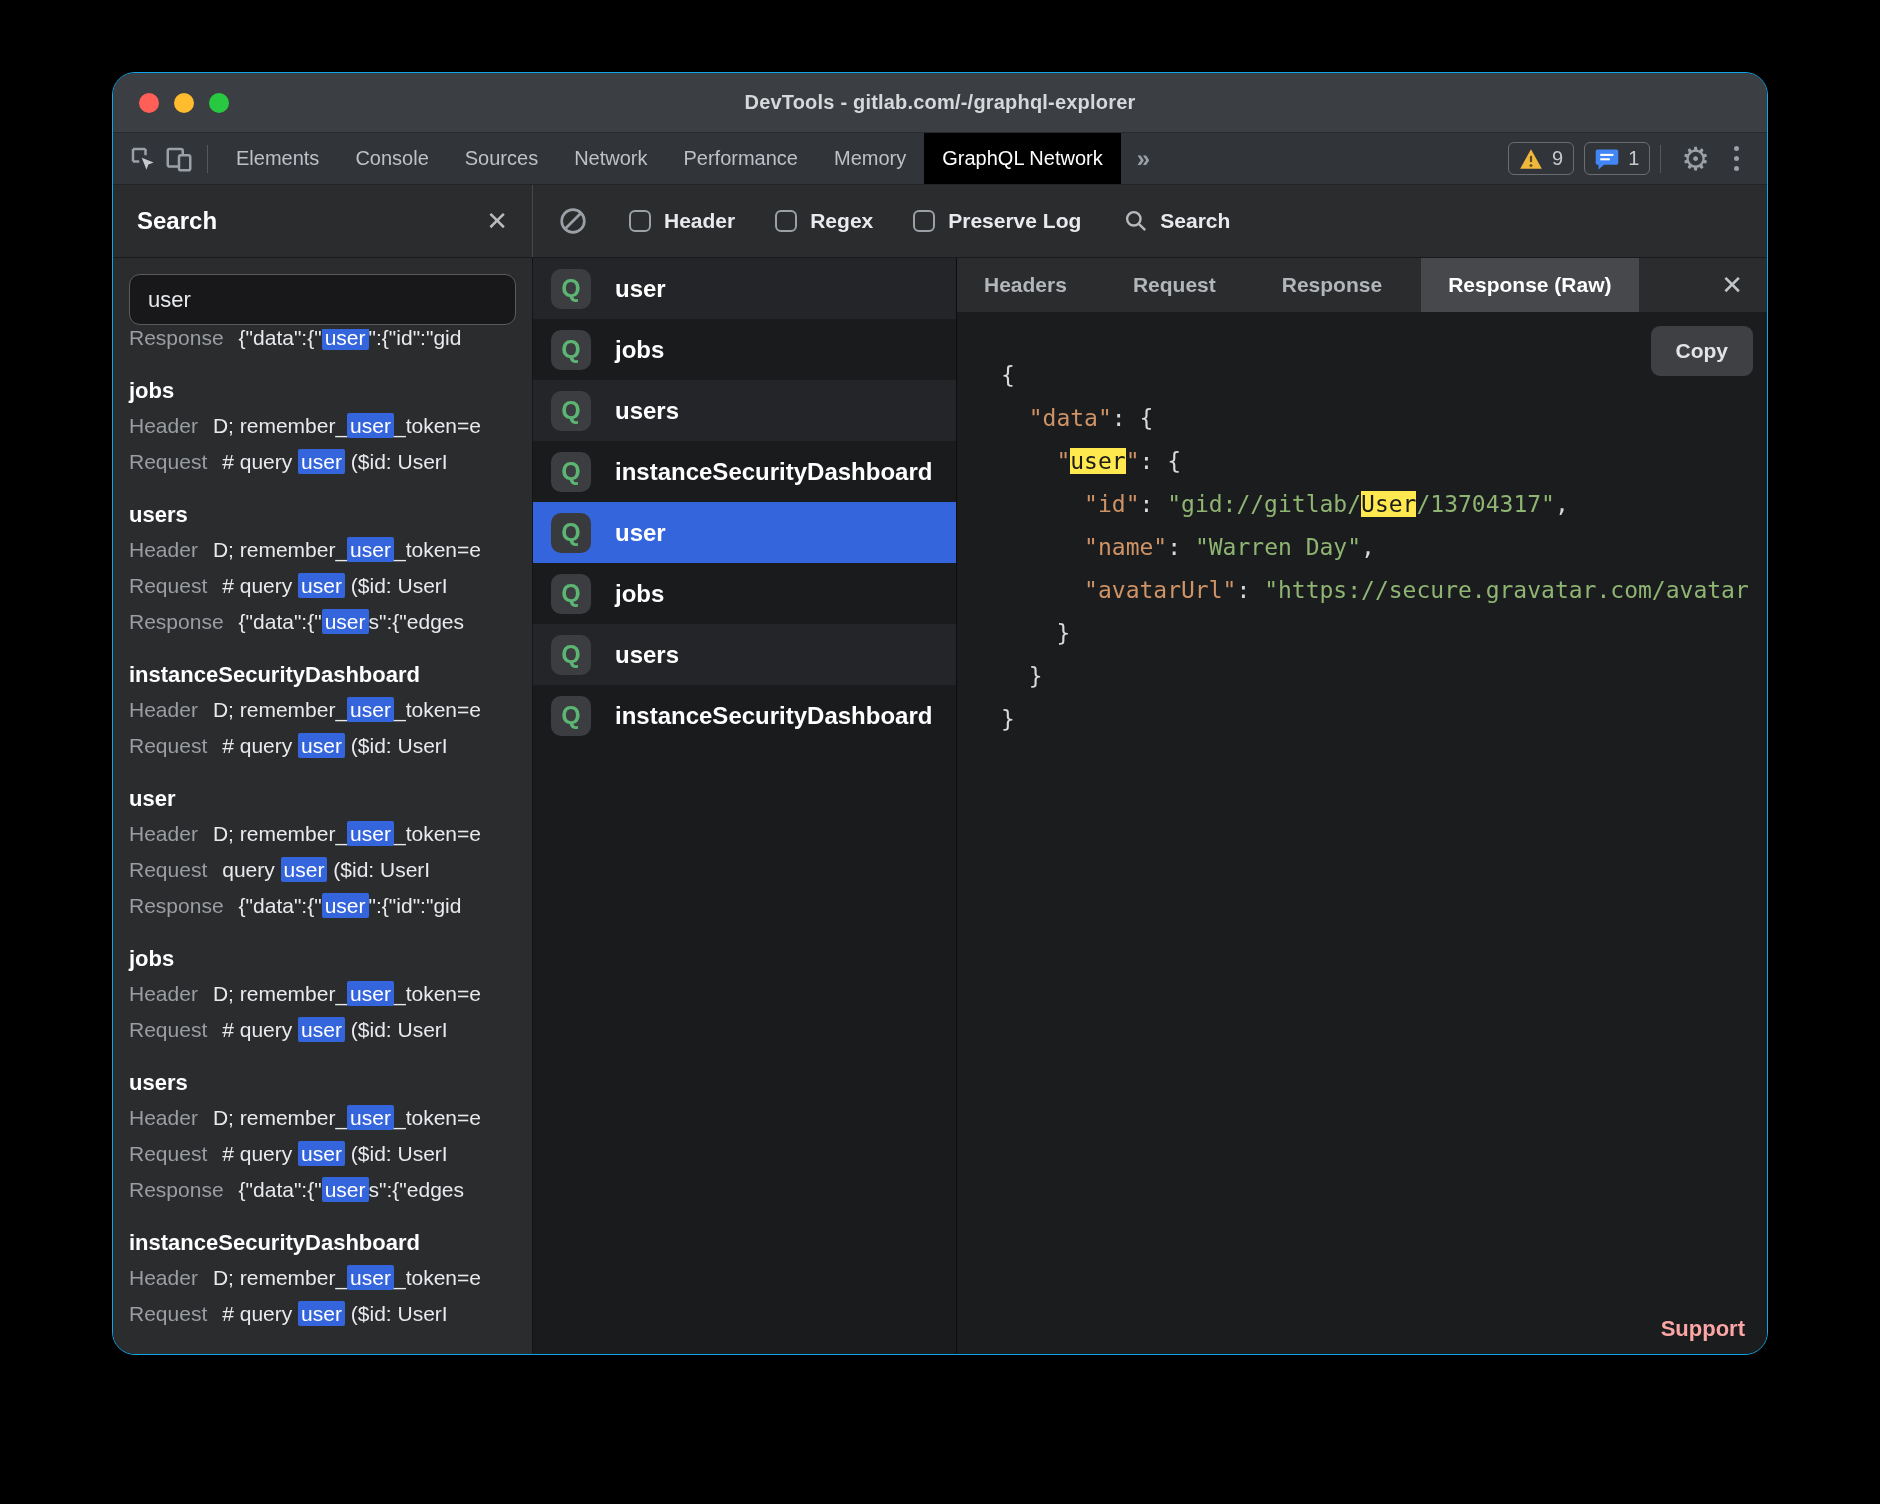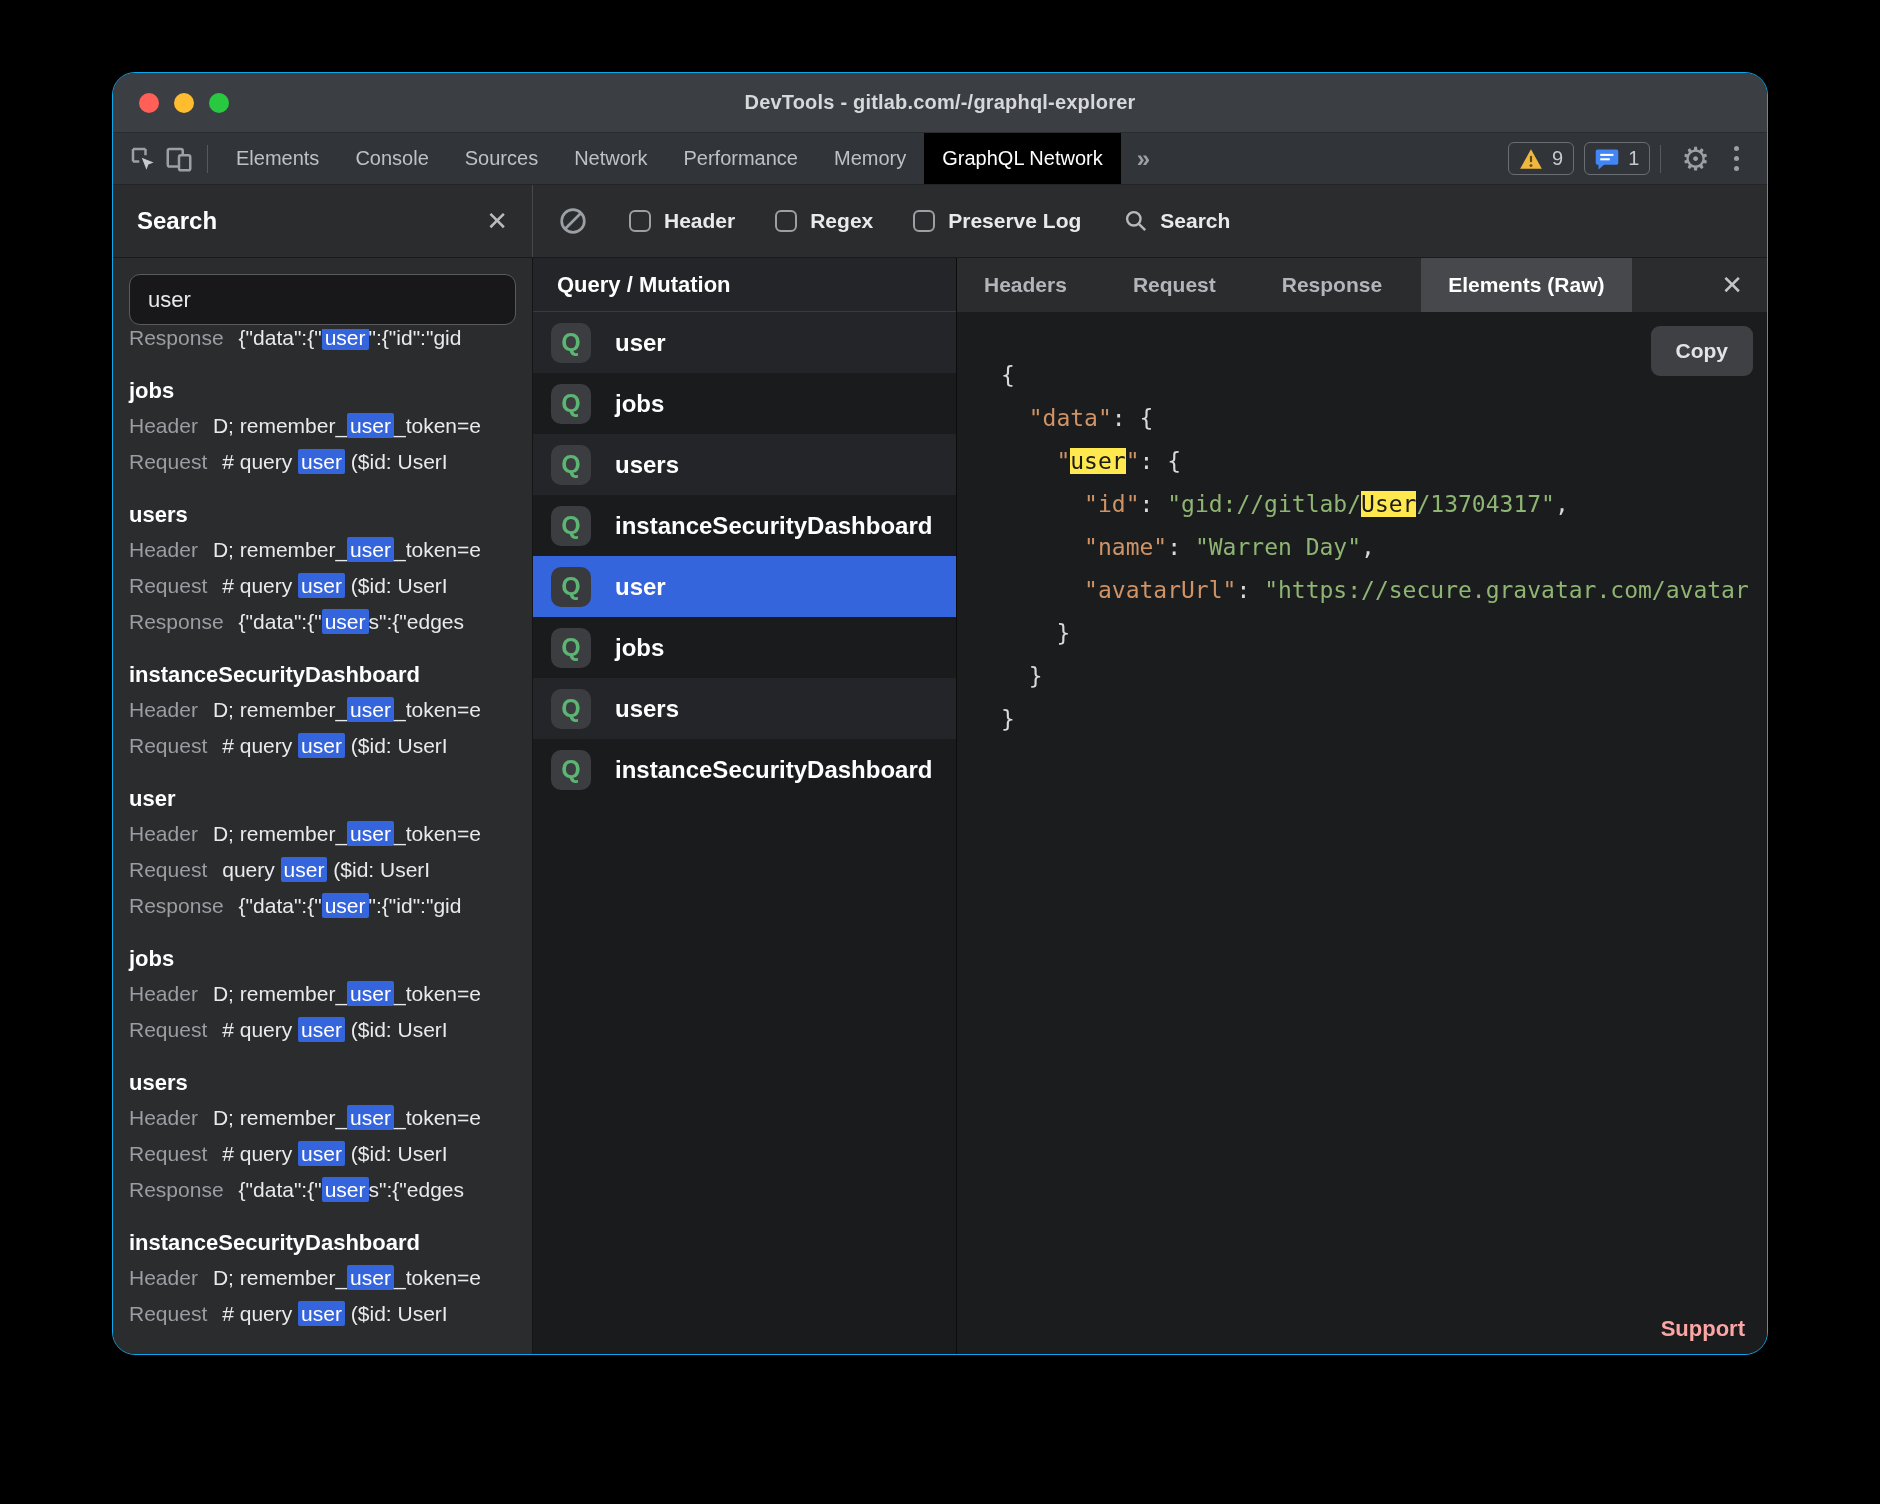--- a/index.html
+++ b/index.html
@@ -247,21 +247,20 @@
           </div>
           <div class="rgroup">
             <div class="gtitle">instanceSecurityDashboard</div>
             <div class="rline"><span class="lbl">Header</span><span>D; remember_</span><span class="hl">user</span><span>_token=e</span></div>
             <div class="rline"><span class="lbl">Request</span><span># query </span><span class="hl">user</span><span> ($id: UserI</span></div>
           </div>
         </div>
     </div>
 
     <div class="mid-panel">
-      <div class="qm-header">Query / Mutation</div>
       <div id="query-rows">
           <div class="qrow odd">
             <span class="qbadge">Q</span>
             <span>user</span>
           </div>
           <div class="qrow even">
             <span class="qbadge">Q</span>
             <span>jobs</span>
           </div>
           <div class="qrow odd">
@@ -289,21 +288,21 @@
             <span>instanceSecurityDashboard</span>
           </div>
         </div>
     </div>
 
     <div class="right-panel">
       <div class="rp-tabs" id="detail-tabs">
           <span class="rp-tab">Headers</span>
           <span class="rp-tab">Request</span>
           <span class="rp-tab">Response</span>
-          <span class="rp-tab selected">Elements (Raw)</span>
+          <span class="rp-tab selected">Response (Raw)</span>
           <span class="rp-close">✕</span>
         </div>
       <div class="rp-content" id="json-view"><div class="j-line"><span class="j-p">{</span></div><div class="j-line"><span class="j-p">  </span><span class="j-k">"data"</span><span class="j-p">: {</span></div><div class="j-line"><span class="j-p">    </span><span class="j-k">"</span><span class="j-h">user</span><span class="j-k">"</span><span class="j-p">: {</span></div><div class="j-line"><span class="j-p">      </span><span class="j-k">"id"</span><span class="j-p">: </span><span class="j-s">"gid://gitlab/</span><span class="j-h">User</span><span class="j-s">/13704317"</span><span class="j-p">,</span></div><div class="j-line"><span class="j-p">      </span><span class="j-k">"name"</span><span class="j-p">: </span><span class="j-s">"Warren Day"</span><span class="j-p">,</span></div><div class="j-line"><span class="j-p">      </span><span class="j-k">"avatarUrl"</span><span class="j-p">: </span><span class="j-s">"https://secure.gravatar.com/avatar</span></div><div class="j-line"><span class="j-p">    }</span></div><div class="j-line"><span class="j-p">  }</span></div><div class="j-line"><span class="j-p">}</span></div></div>
       <span class="copy-btn">Copy</span>
       <span class="support">Support</span>
     </div>
 
   </div>
 </div>
 

